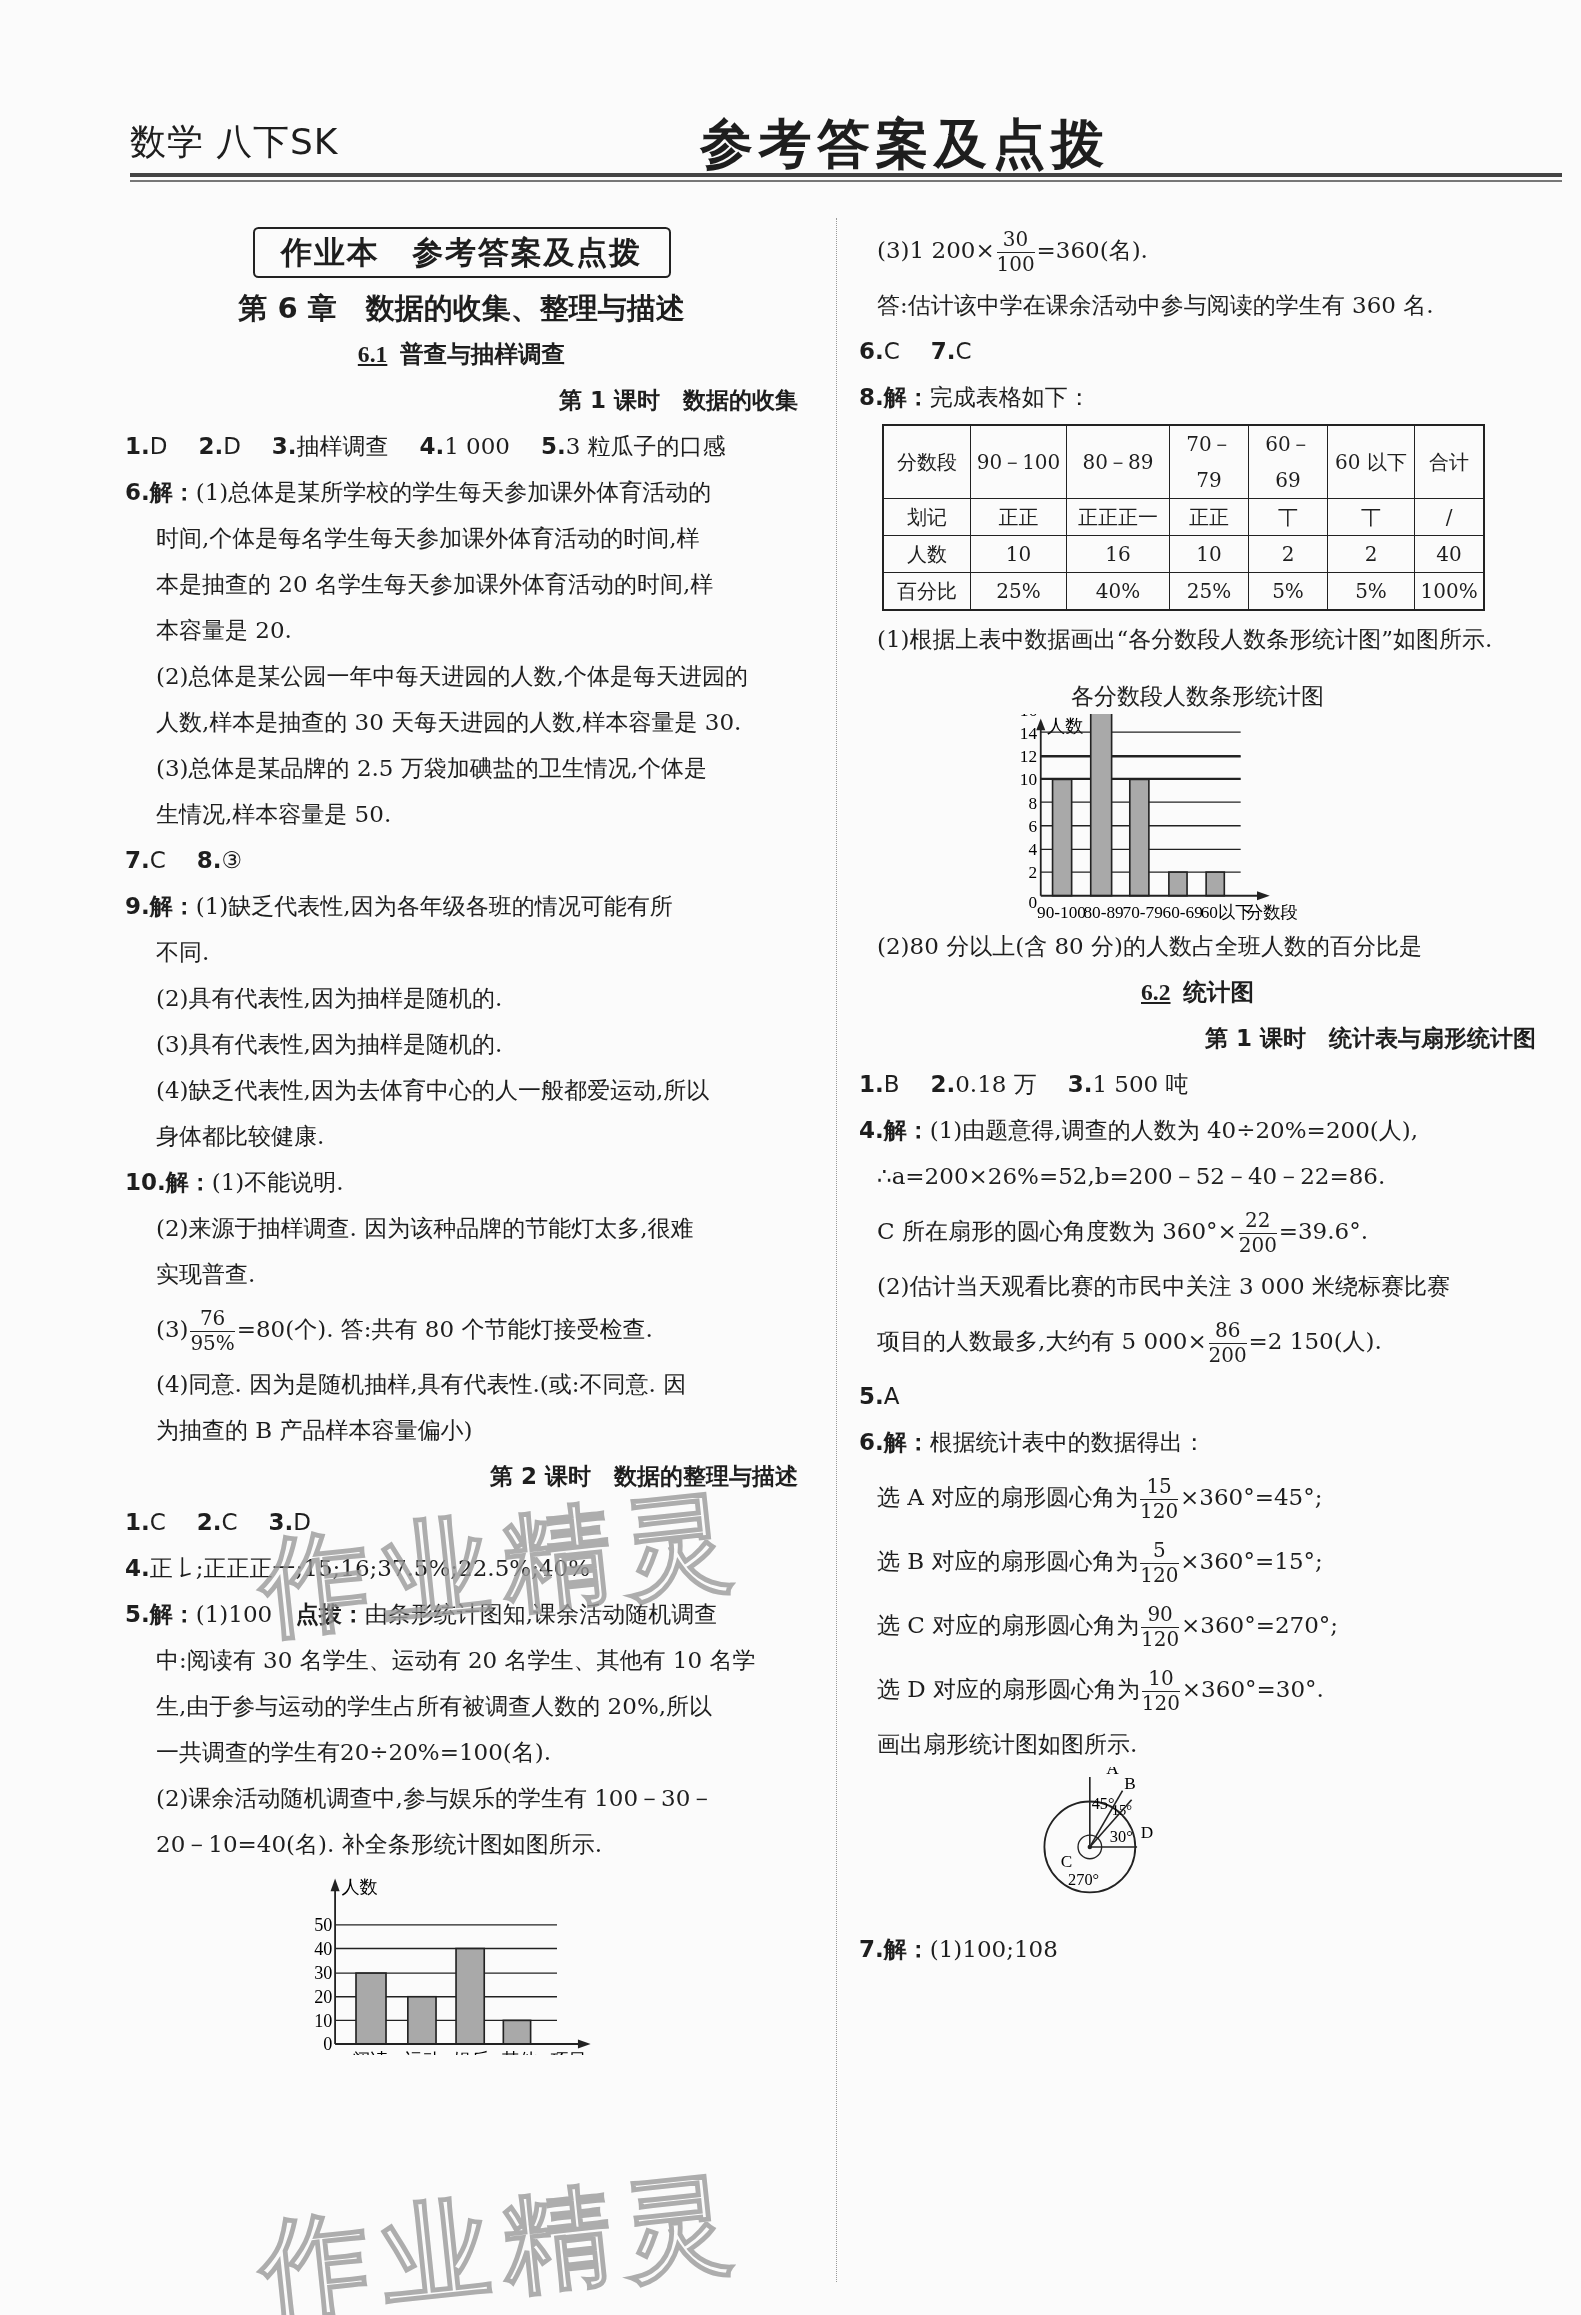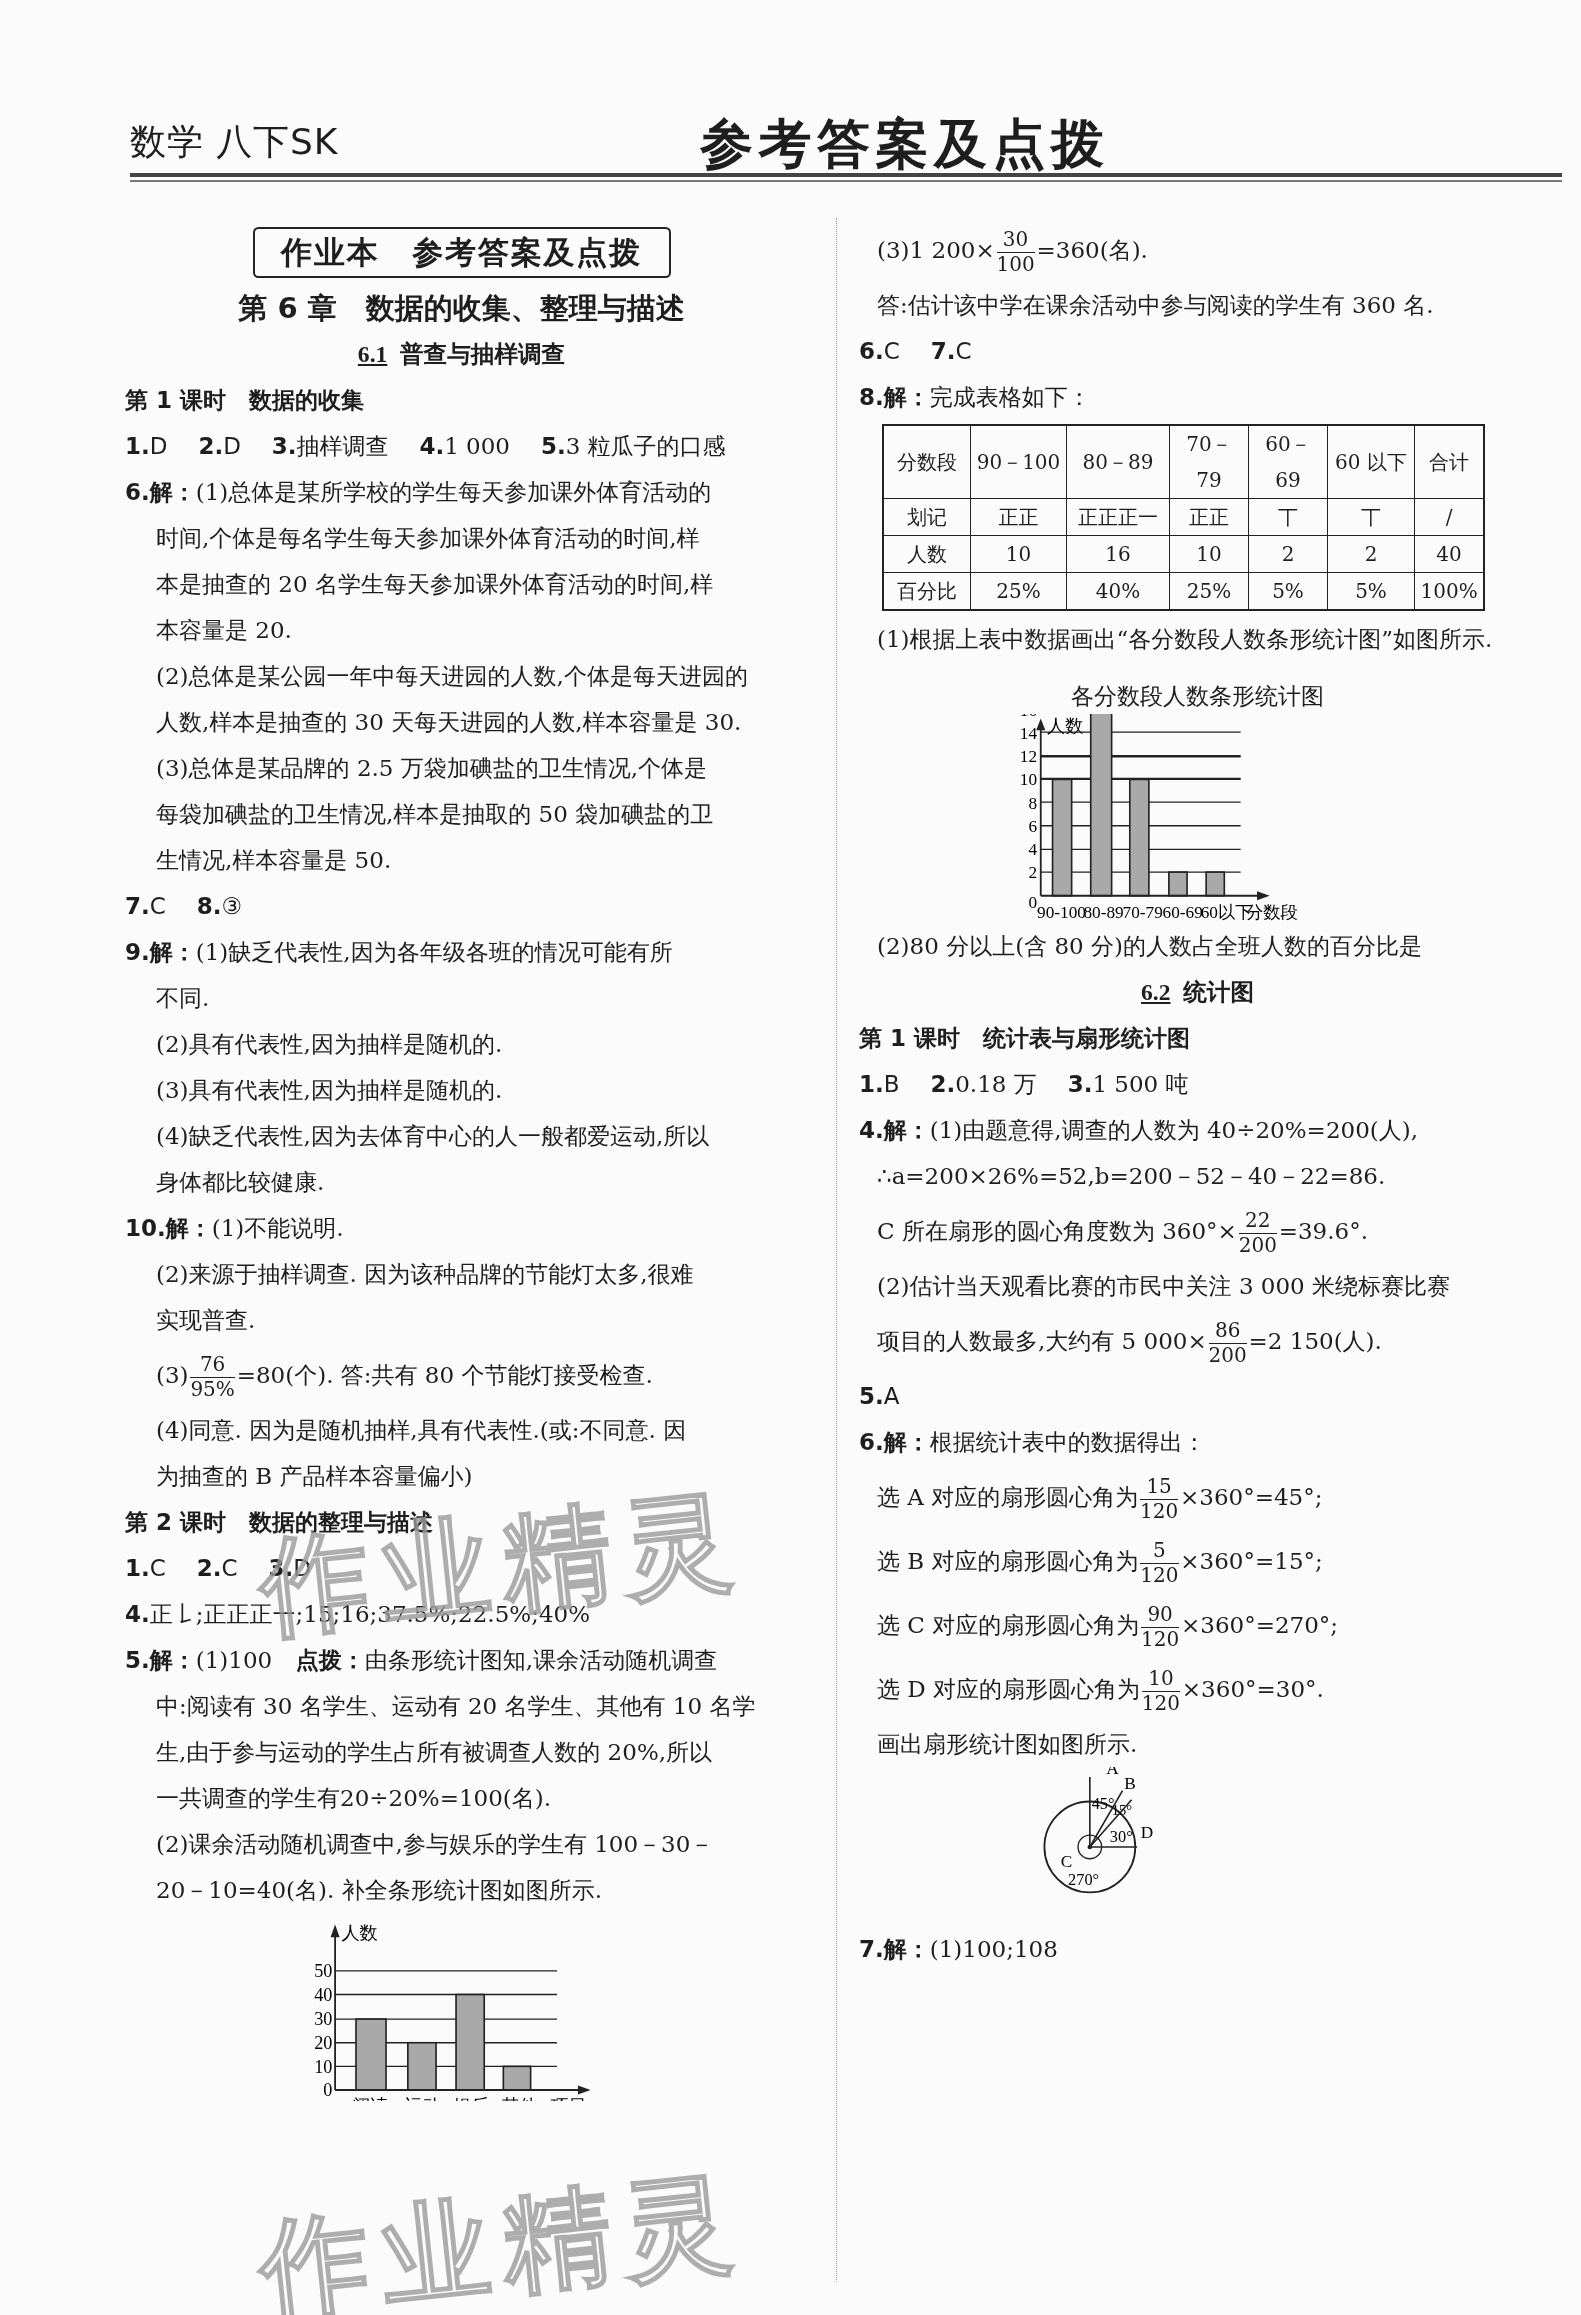--- a/index.html
+++ b/index.html
@@ -22,21 +22,21 @@
   .col-right { left:859px; top:218px; width:677px; }
 
   .boxtitle { margin:9px auto 0; width:414px; border:2.7px solid #222; border-radius:5.5px;
               text-align:center; font-size:31px; font-weight:bold; line-height:47px;
               font-family:"DejaVu Sans","Liberation Sans",sans-serif; letter-spacing:1.8px; }
   .h-chapter { text-align:center; font-size:29px; font-weight:bold; margin-top:9px;
                font-family:"DejaVu Sans","Liberation Sans",sans-serif; }
   .h-section { text-align:center; font-size:23.6px; font-weight:bold;
                font-family:"DejaVu Sans","Liberation Sans",sans-serif; }
   .h-section .num { font-family:"Liberation Serif",serif; text-decoration:underline; margin-right:12.7px; }
-  .h-lesson { text-align:left; font-size:23px; font-weight:bold;
+  .h-lesson { text-align:right; font-size:23px; font-weight:bold;
               font-family:"DejaVu Sans","Liberation Sans",sans-serif; }
   .line { white-space:nowrap; }
   .ind { padding-left:31px; }
   .qn { font-weight:bold; font-family:"DejaVu Sans","Liberation Sans",sans-serif; }
   .b { font-weight:bold; font-family:"DejaVu Sans","Liberation Sans",sans-serif; }
   .gap { display:inline-block; width:23.6px; }
 
   .frac { display:inline-flex; flex-direction:column; vertical-align:middle; text-align:center;
           line-height:23.6px; font-size:20px; margin:0 1.8px; }
   .frac .n { border-bottom:1.4px solid #222; padding:0 2.7px; }
@@ -79,21 +79,20 @@
   </div>
 
   <div>
     <div class="line"><span class="qn">6.</span><span class="b">解：</span><span>(1)总体是某所学校的学生每天参加课外体育活动的</span></div>
     <div class="line ind">时间,个体是每名学生每天参加课外体育活动的时间,样</div>
     <div class="line ind">本是抽查的 20 名学生每天参加课外体育活动的时间,样</div>
     <div class="line ind">本容量是 20.</div>
     <div class="line ind">(2)总体是某公园一年中每天进园的人数,个体是每天进园的</div>
     <div class="line ind">人数,样本是抽查的 30 天每天进园的人数,样本容量是 30.</div>
     <div class="line ind">(3)总体是某品牌的 2.5 万袋加碘盐的卫生情况,个体是</div>
-    <div class="line ind">每袋加碘盐的卫生情况,样本是抽取的 50 袋加碘盐的卫</div>
     <div class="line ind">生情况,样本容量是 50.</div>
   </div>
 
   <div class="line">
     <span class="qn">7.</span><span class="sans">C</span><span class="gap"></span>
     <span class="qn">8.</span><span>③</span>
   </div>
 
   <div>
     <div class="line"><span class="qn">9.</span><span class="b">解：</span><span>(1)缺乏代表性,因为各年级各班的情况可能有所</span></div>

